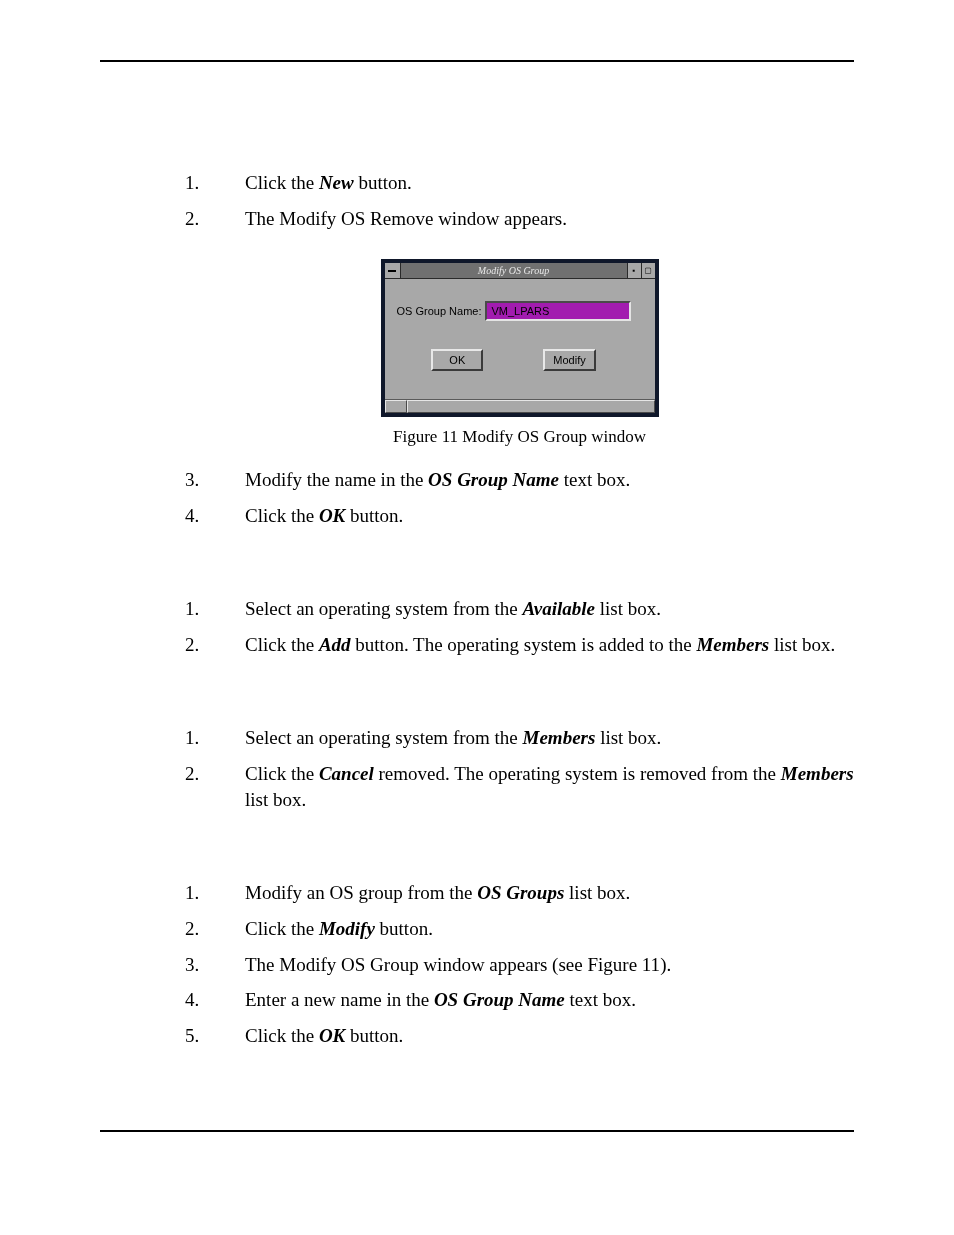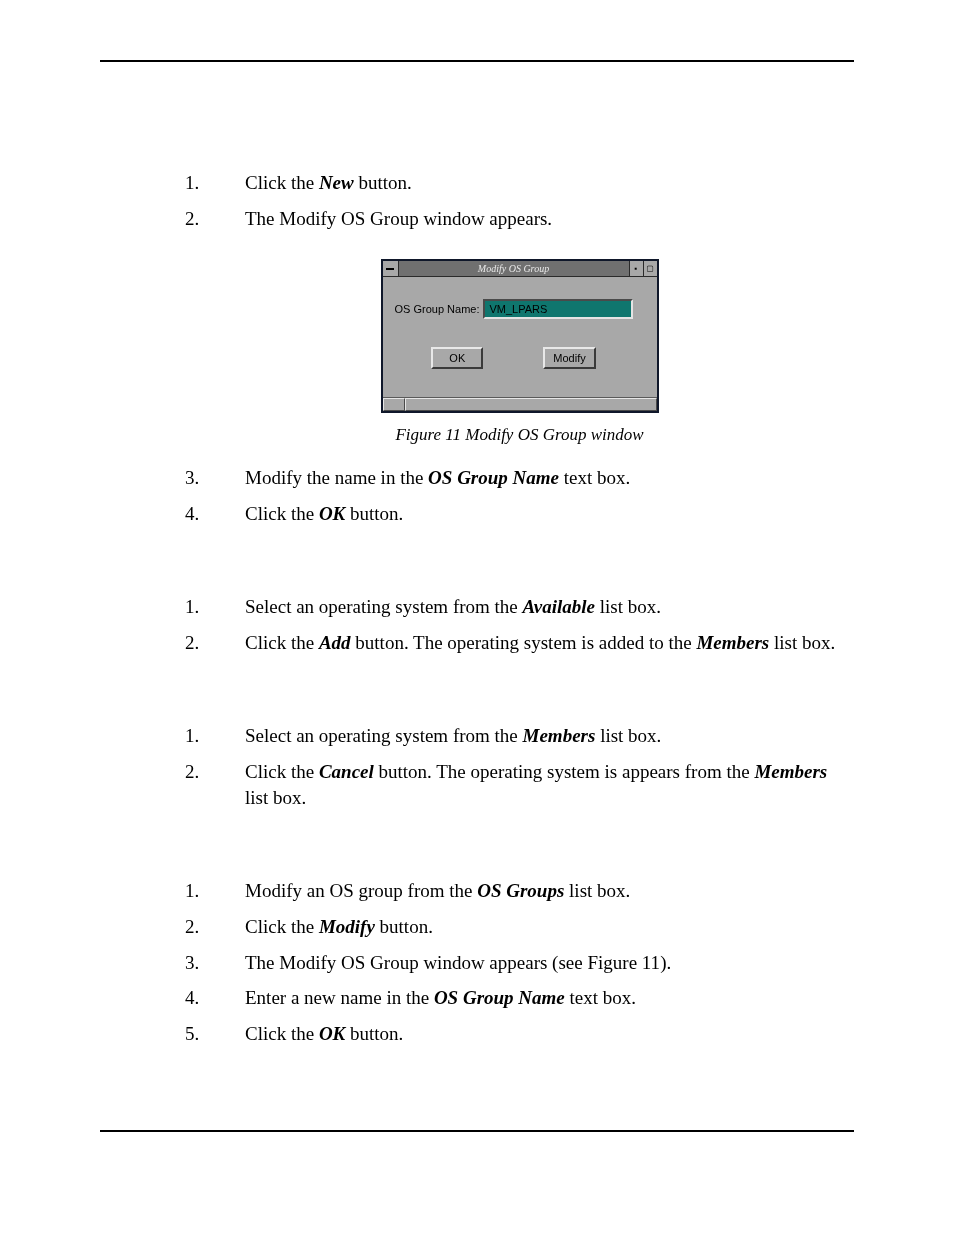--- a/index.html
+++ b/index.html
@@ -26,27 +26,27 @@
     position: absolute; left: 185px; top: 170px; right: 100px;
   }
   .list { margin: 0 0 28px 0; padding: 0; }
   .item { display: flex; margin: 0 0 10px 0; }
   .num { width: 60px; flex: 0 0 60px; }
   .txt { flex: 1; }
   .bold { font-weight: 700; font-style: italic; }
   .italic { }
 
   .figure-block { margin: 4px 0 18px 0; text-align: center; }
-  .figure-caption { font-style: italic; font-size: 17px; margin-top: 6px; }
+  .figure-caption { font-size: 17px; margin-top: 6px; }
 
   
   .win {
     display: inline-block;
     width: 278px;
-    border: 2px solid #0f172a;
+    border: 4px solid #0f172a;
     background: #a8a8a8;
     text-align: center;
     font-family: "Helvetica", Arial, sans-serif;
     font-size: 11px;
     color: #000;
   }
   .win-titlebar {
     height: 16px; background: #707070;
     display: flex; align-items: stretch;
     border-bottom: 1px solid #2a2a2a;
@@ -70,21 +70,21 @@
     display: flex; align-items: center; justify-content: center;
     font-size: 8px; line-height: 1;
   }
   .win-body {
     padding: 22px 24px 10px 12px;
   }
   .field-row { display: flex; align-items: center; margin-bottom: 28px; }
   .field-label { font-size: 11px; margin-right: 4px; white-space: nowrap; }
   .field-input {
     flex: 1; height: 20px;
-    background: #0f766e; border-top: 2px solid #4a4a4a; border-left: 2px solid #4a4a4a;
+    background: #a21caf; border-top: 2px solid #4a4a4a; border-left: 2px solid #4a4a4a;
     border-right: 2px solid #e4e4e4; border-bottom: 2px solid #e4e4e4;
     padding: 0 4px; font-size: 11px; display: flex; align-items: center;
   }
   .btn-row { display: flex; justify-content: center; gap: 60px; margin-bottom: 18px; }
   .btn {
     min-width: 52px; height: 22px;
     background: #a8a8a8;
     border-top: 2px solid #e8e8e8; border-left: 2px solid #e8e8e8;
     border-right: 2px solid #3a3a3a; border-bottom: 2px solid #3a3a3a;
     display: flex; align-items: center; justify-content: center;
@@ -117,21 +117,21 @@
 
   <div class="content">
 
     <div class="list">
         <div class="item">
           <div class="num">1.</div>
           <div class="txt"><span>Click the </span><span class="bold">New</span><span> button.</span></div>
         </div>
         <div class="item">
           <div class="num">2.</div>
-          <div class="txt"><span>The Modify OS Group window appears.</span></div>
+          <div class="txt"><span>The Modify OS Remove window appears.</span></div>
         </div>
       </div>
 
     <div class="figure-block">
       <div class="win">
         <div class="win-titlebar">
           <div class="win-sysmenu">
               <div class="bar"></div>
             </div>
           <div class="win-title">Modify OS Group</div>
@@ -188,21 +188,21 @@
 
     <div class="sep-large"></div>
 
     <div class="list">
         <div class="item">
           <div class="num">1.</div>
           <div class="txt"><span>Select an operating system from the </span><span class="bold">Members</span><span> list box.</span></div>
         </div>
         <div class="item">
           <div class="num">2.</div>
-          <div class="txt"><span>Click the </span><span class="bold">Cancel</span><span> button. The operating system is appears from the </span><span class="bold">Members</span><span> list box.</span></div>
+          <div class="txt"><span>Click the </span><span class="bold">Cancel</span><span> removed. The operating system is removed from the </span><span class="bold">Members</span><span> list box.</span></div>
         </div>
       </div>
 
     <div class="sep-large"></div>
 
     <div class="list">
         <div class="item">
           <div class="num">1.</div>
           <div class="txt"><span>Modify an OS group from the </span><span class="bold">OS Groups</span><span> list box.</span></div>
         </div>

